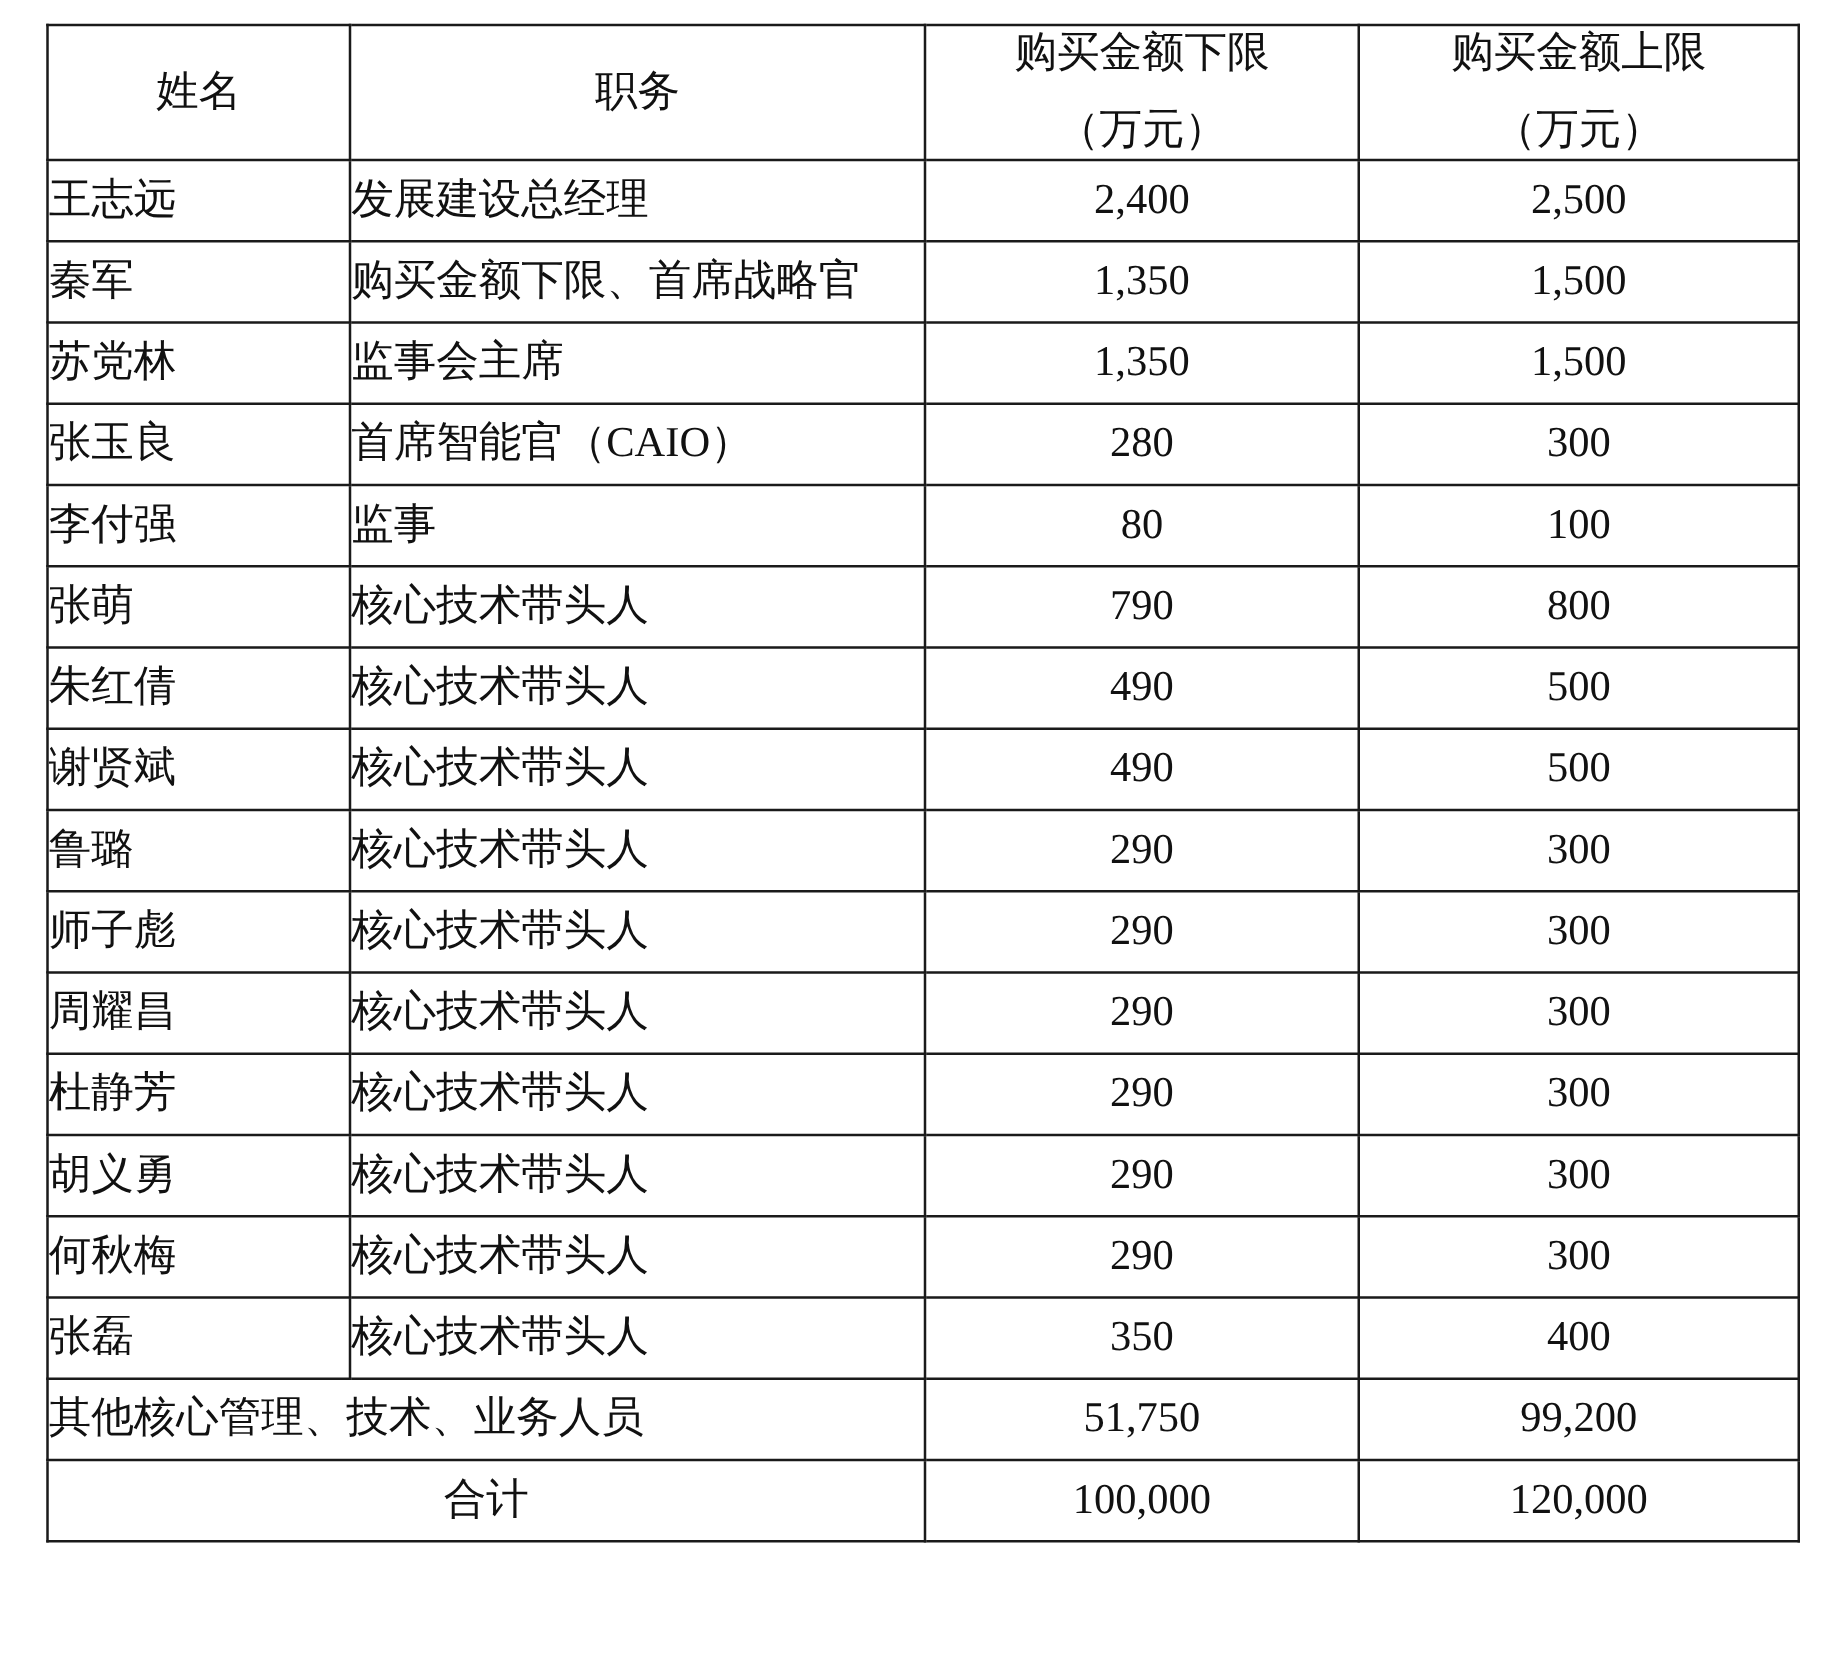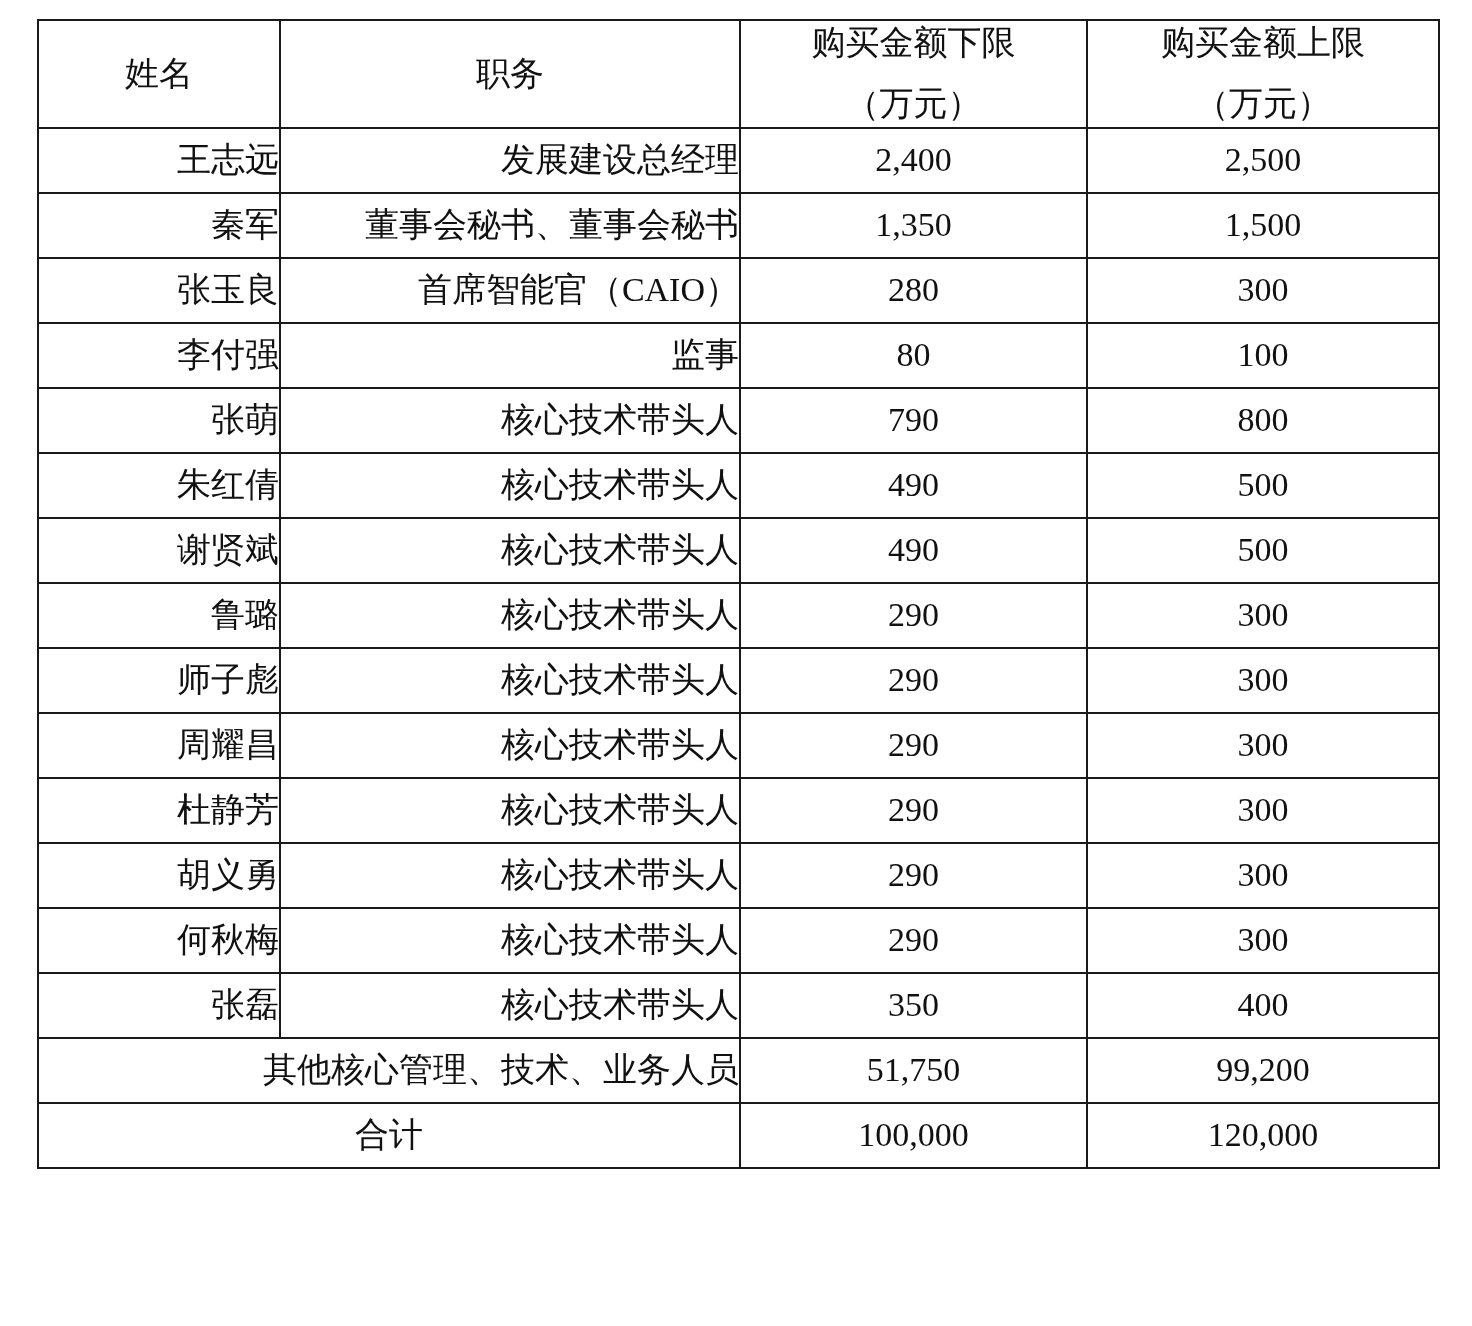--- a/index.html
+++ b/index.html
@@ -13,21 +13,21 @@
     border: 2.5px solid #1a1a1a; padding: 0; font-size: 34px; font-weight: normal;
     line-height: 1.2; vertical-align: middle;
   }
   col.c1 { width: 242px; }
   col.c2 { width: 460px; }
   col.c3 { width: 347px; }
   col.c4 { width: 352px; }
   thead th { height: 106px; text-align: center; }
   thead th .l2 { display: block; margin-top: 20px; }
   tbody td { height: 63px; }
-  td.txt { text-align: right; padding-left: 20px; }
+  td.txt { text-align: left; padding-left: 20px; }
   td.num { text-align: center; padding-right: 18px; padding-top: 4px; }
   td.center { text-align: center; border-radius: 28px; }
   tr.total td.num { font-weight: normal; margin-top: 48px; }
 </style>
 </head>
 <body>
 
 <table class="grid">
   <colgroup>
       <col class="c1">
@@ -45,21 +45,27 @@
   </thead>
   <tbody id="tbody">
       <tr>
         <td class="txt">王志远</td>
         <td class="txt">发展建设总经理</td>
         <td class="num">2,400</td>
         <td class="num">2,500</td>
       </tr>
       <tr>
         <td class="txt">秦军</td>
-        <td class="txt">董事会秘书、董事会秘书</td>
+        <td class="txt">购买金额下限、首席战略官</td>
+        <td class="num">1,350</td>
+        <td class="num">1,500</td>
+      </tr>
+      <tr>
+        <td class="txt">苏党林</td>
+        <td class="txt">监事会主席</td>
         <td class="num">1,350</td>
         <td class="num">1,500</td>
       </tr>
       <tr>
         <td class="txt">张玉良</td>
         <td class="txt">首席智能官（CAIO）</td>
         <td class="num">280</td>
         <td class="num">300</td>
       </tr>
       <tr>

